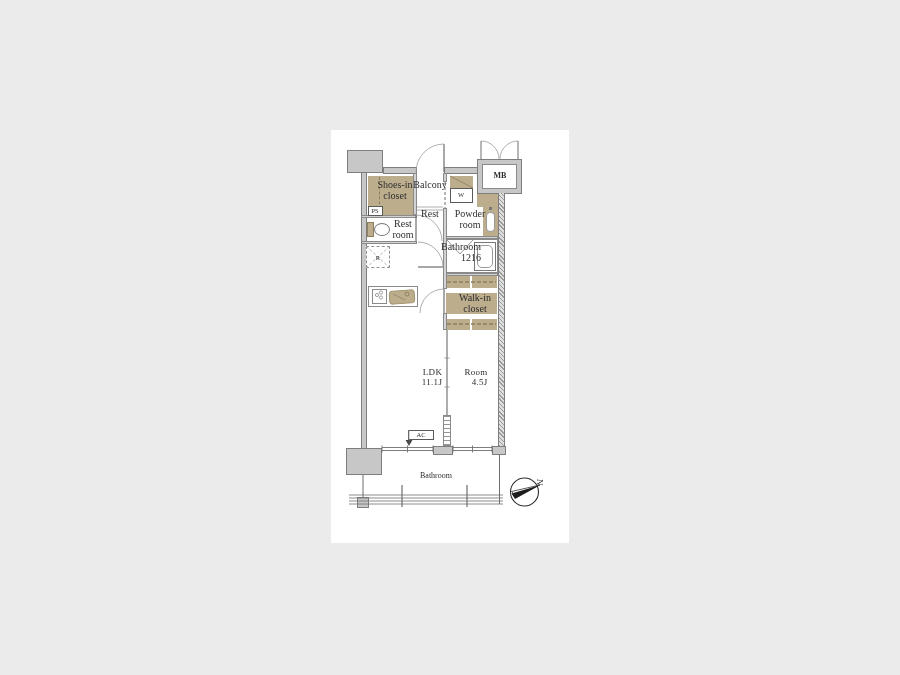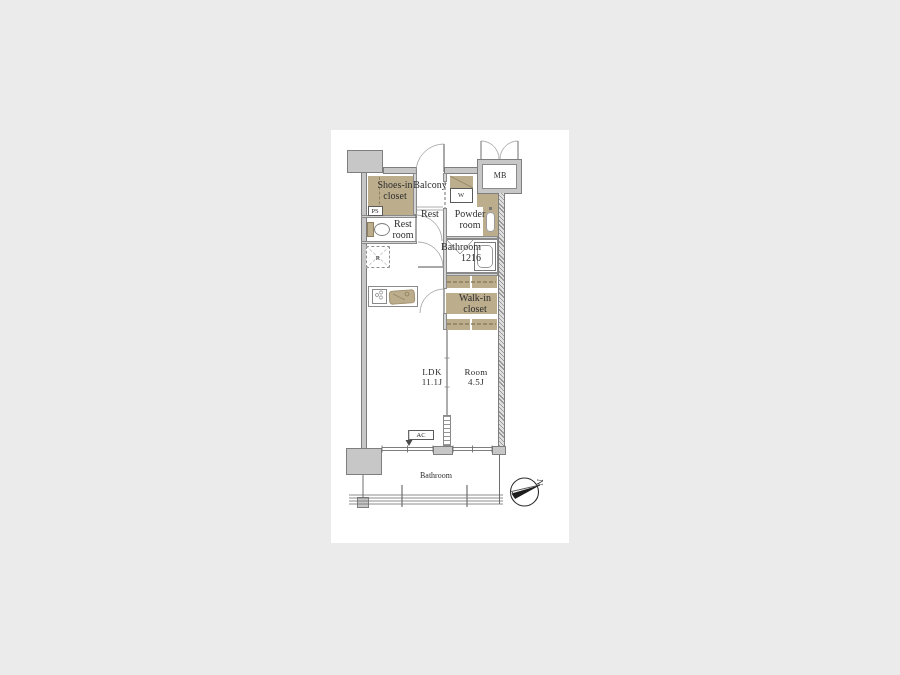--- a/index.html
+++ b/index.html
@@ -13,21 +13,21 @@
   .wall{position:absolute;background:#c7c7c7;border:1px solid #7e7e7e;box-sizing:border-box;}
   .twall{position:absolute;background:#d2d2d2;border:1px solid #8a8a8a;box-sizing:border-box;}
   .tan{position:absolute;background:#bcad8d;}
   .whitebox{position:absolute;background:#ffffff;border:1px solid #5a5a5a;box-sizing:border-box;}
   .hatch{position:absolute;background:
     repeating-linear-gradient(45deg,#9b9b9b 0 1px,#dedede 1px 3px);
     border-left:1px solid #7e7e7e;border-right:1px solid #7e7e7e;box-sizing:border-box;}
   .lbl{position:absolute;color:#2e2e2e;text-align:center;
        transform:translate(-50%,-50%);white-space:pre-line;line-height:1.1;
        font-family:"Liberation Serif","DejaVu Serif",serif;}
-  .s7{font-size:10px;} .s65{font-size:6.5px;} .s8{font-size:8px;} .s9{font-size:9px;letter-spacing:.3px;}
+  .s7{font-size:10px;} .s65{font-size:6.5px;} .s8{font-size:8px;} .s9{font-size:9px;letter-spacing:.3px;text-align:right;}
   .ladder{position:absolute;background:#fff repeating-linear-gradient(to bottom,#979797 0 1px,transparent 1px 4px);
           border:1px solid #8a8a8a;box-sizing:border-box;}
   svg{position:absolute;left:0;top:0;pointer-events:none;}
   .dashv{position:absolute;border-left:1px dashed #8d7f60;}
   .rbox{position:absolute;border:1px dashed #909090;box-sizing:border-box;background:#fff;}
   .fix{position:absolute;box-sizing:border-box;}
 </style>
 </head>
 <body>
 
@@ -143,21 +143,21 @@
       <circle cx="193.5" cy="362" r="14" fill="none" stroke="#2e2e2e" stroke-width="1.1"></circle>
       <polygon points="180.5,361.5 209,355 184,365" fill="#ffffff" stroke="#2e2e2e" stroke-width="0.8"></polygon>
       <polygon points="180.5,363.5 209,355.2 184,369" fill="#1d1d1d"></polygon>
       <text x="207" y="356" font-size="9" fill="#2e2e2e" transform="rotate(95 210 352)">N</text>
     </g>
   </svg>
 
   <div class="lbl s7" style="left:64px;top:60px;">Shoes-in
 closet</div>
   <div class="lbl s7" style="left:99px;top:54px;">Balcony</div>
-  <div class="lbl s8" style="left:169px;top:46px;">MB</div>
+  <div class="lbl s8" style="left:169px;top:46px;font-weight:bold;">MB</div>
   <div class="lbl s65" style="left:130px;top:65px;">W</div>
   <div class="lbl s65" style="left:44px;top:81px;">PS</div>
   <div class="lbl s7" style="left:99px;top:83px;">Rest</div>
   <div class="lbl s7" style="left:72px;top:99px;text-align:center;">Rest
 room</div>
   <div class="lbl s7" style="left:139px;top:89px;">Powder
 room</div>
   <div class="lbl s7" style="left:130px;top:122px;text-align:right;">Bathroom
 1216</div>
   <div class="lbl s65" style="left:47px;top:128px;">R</div>

